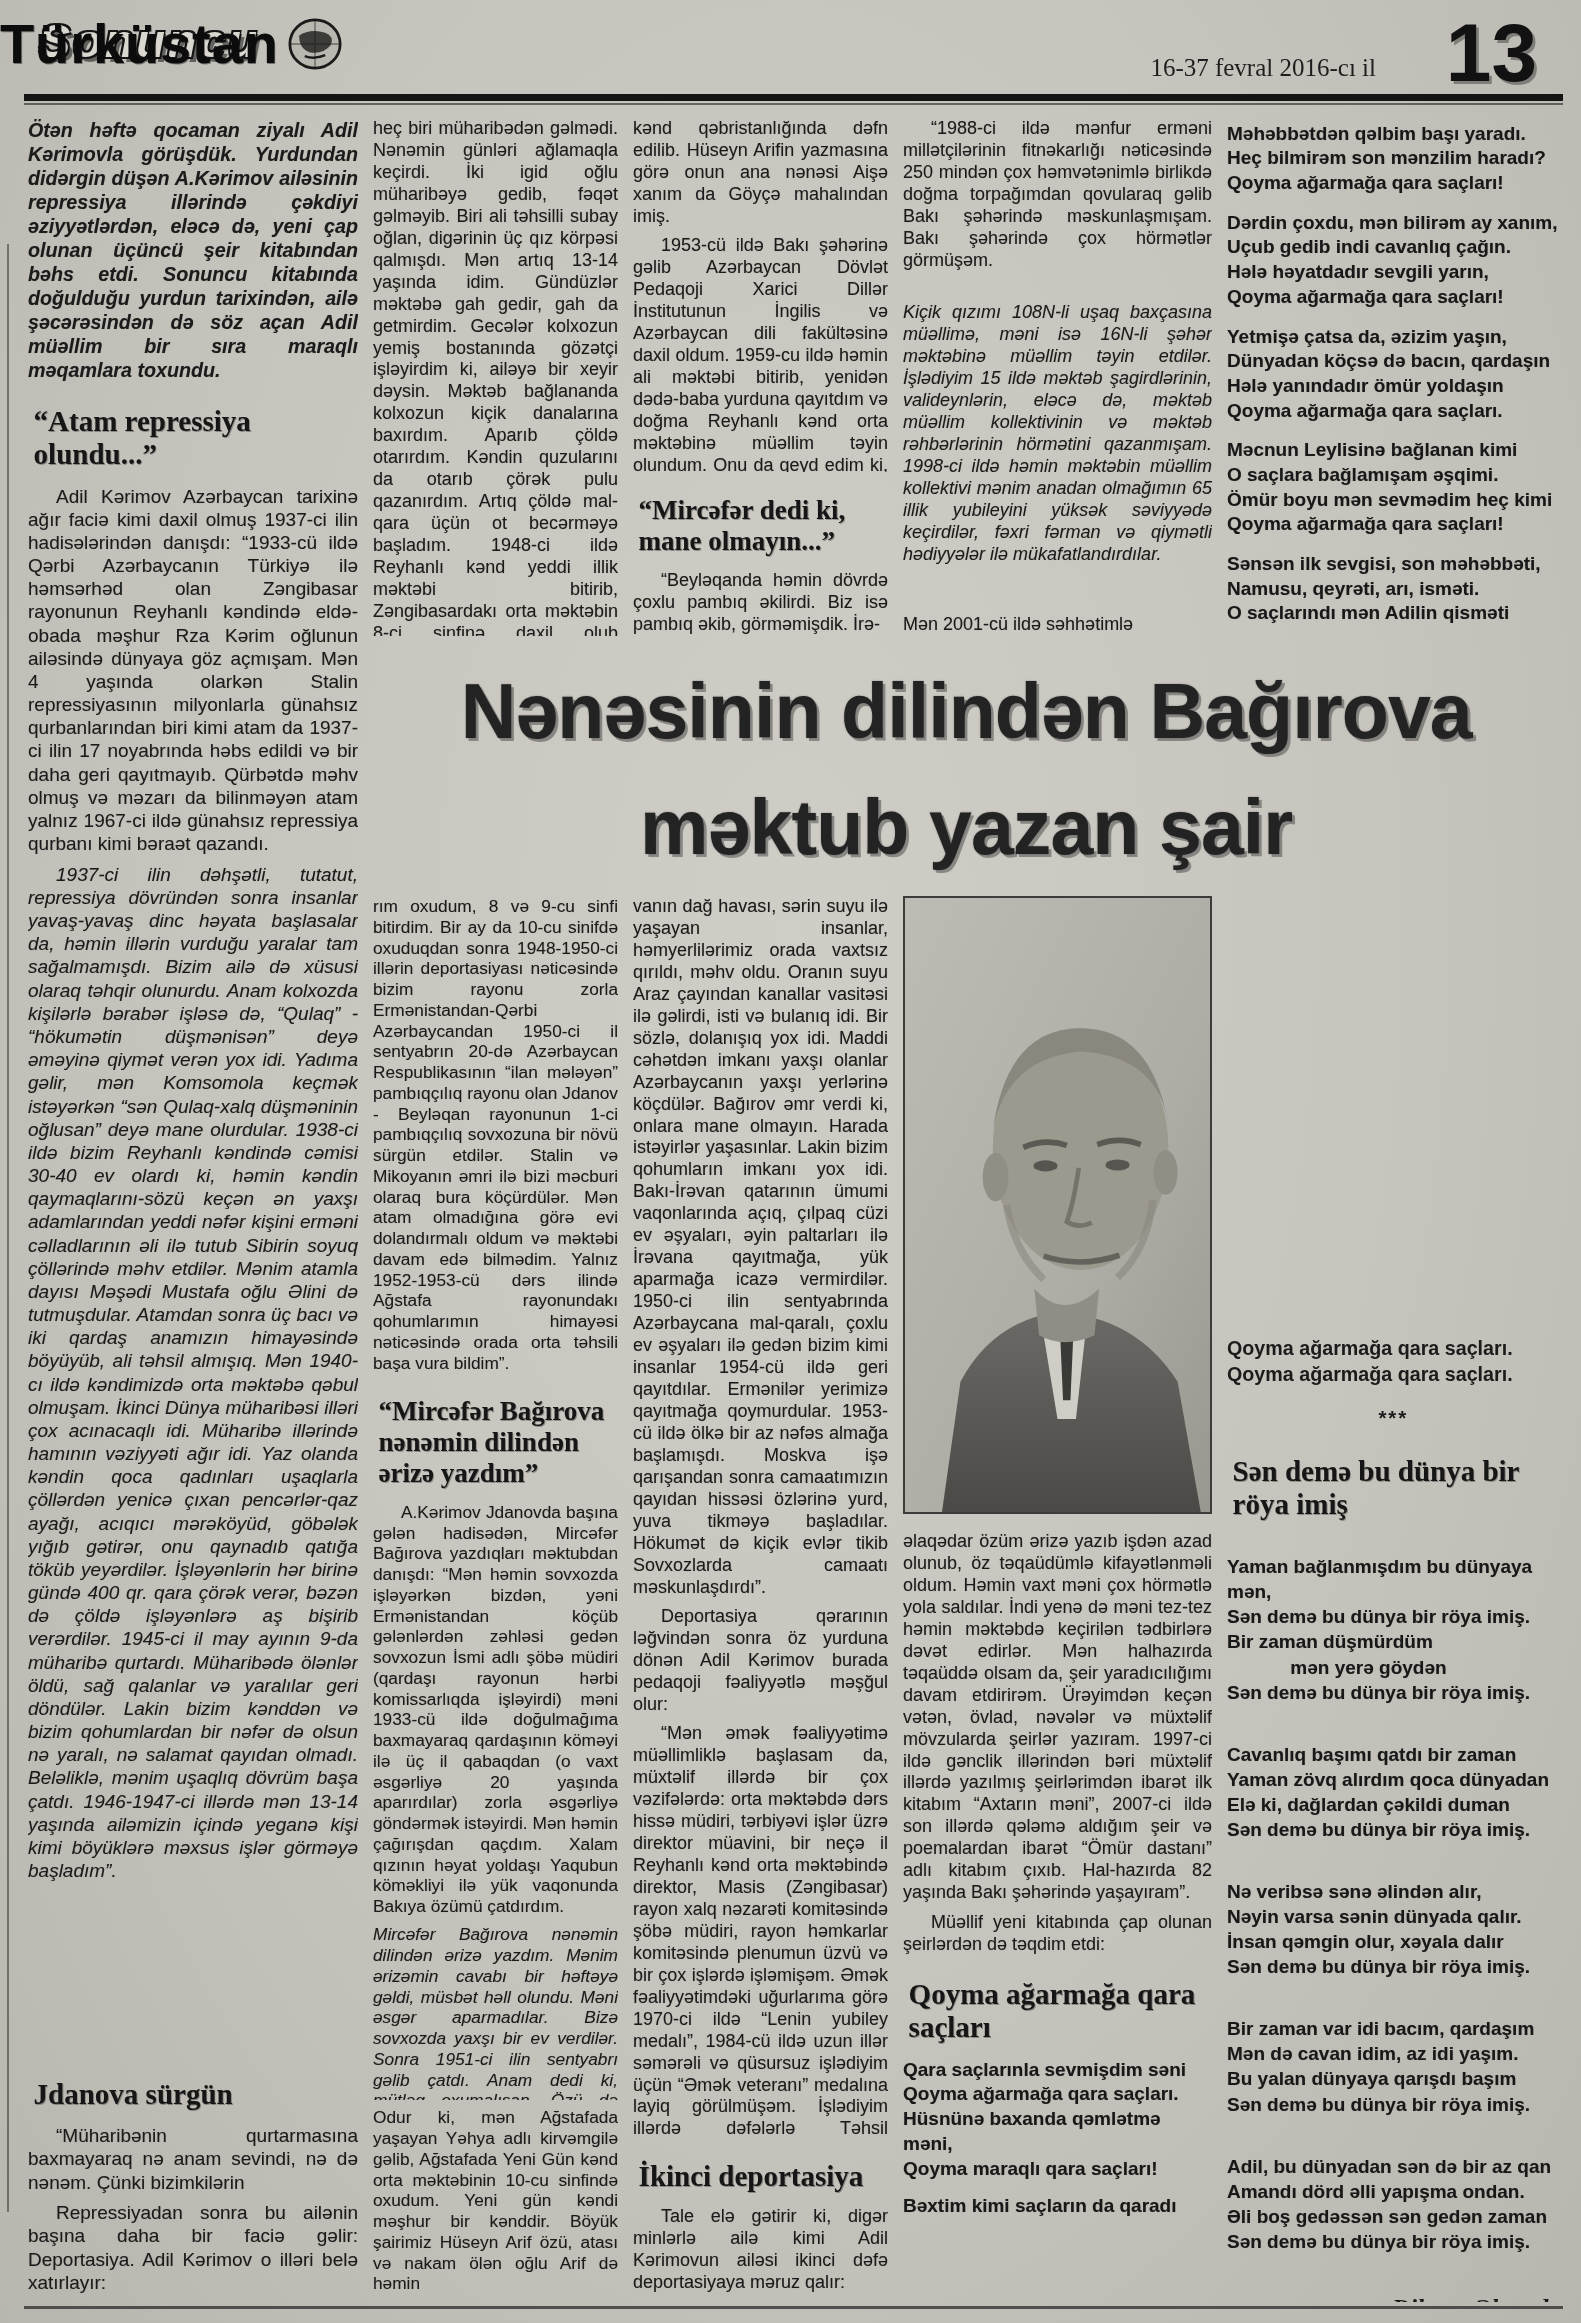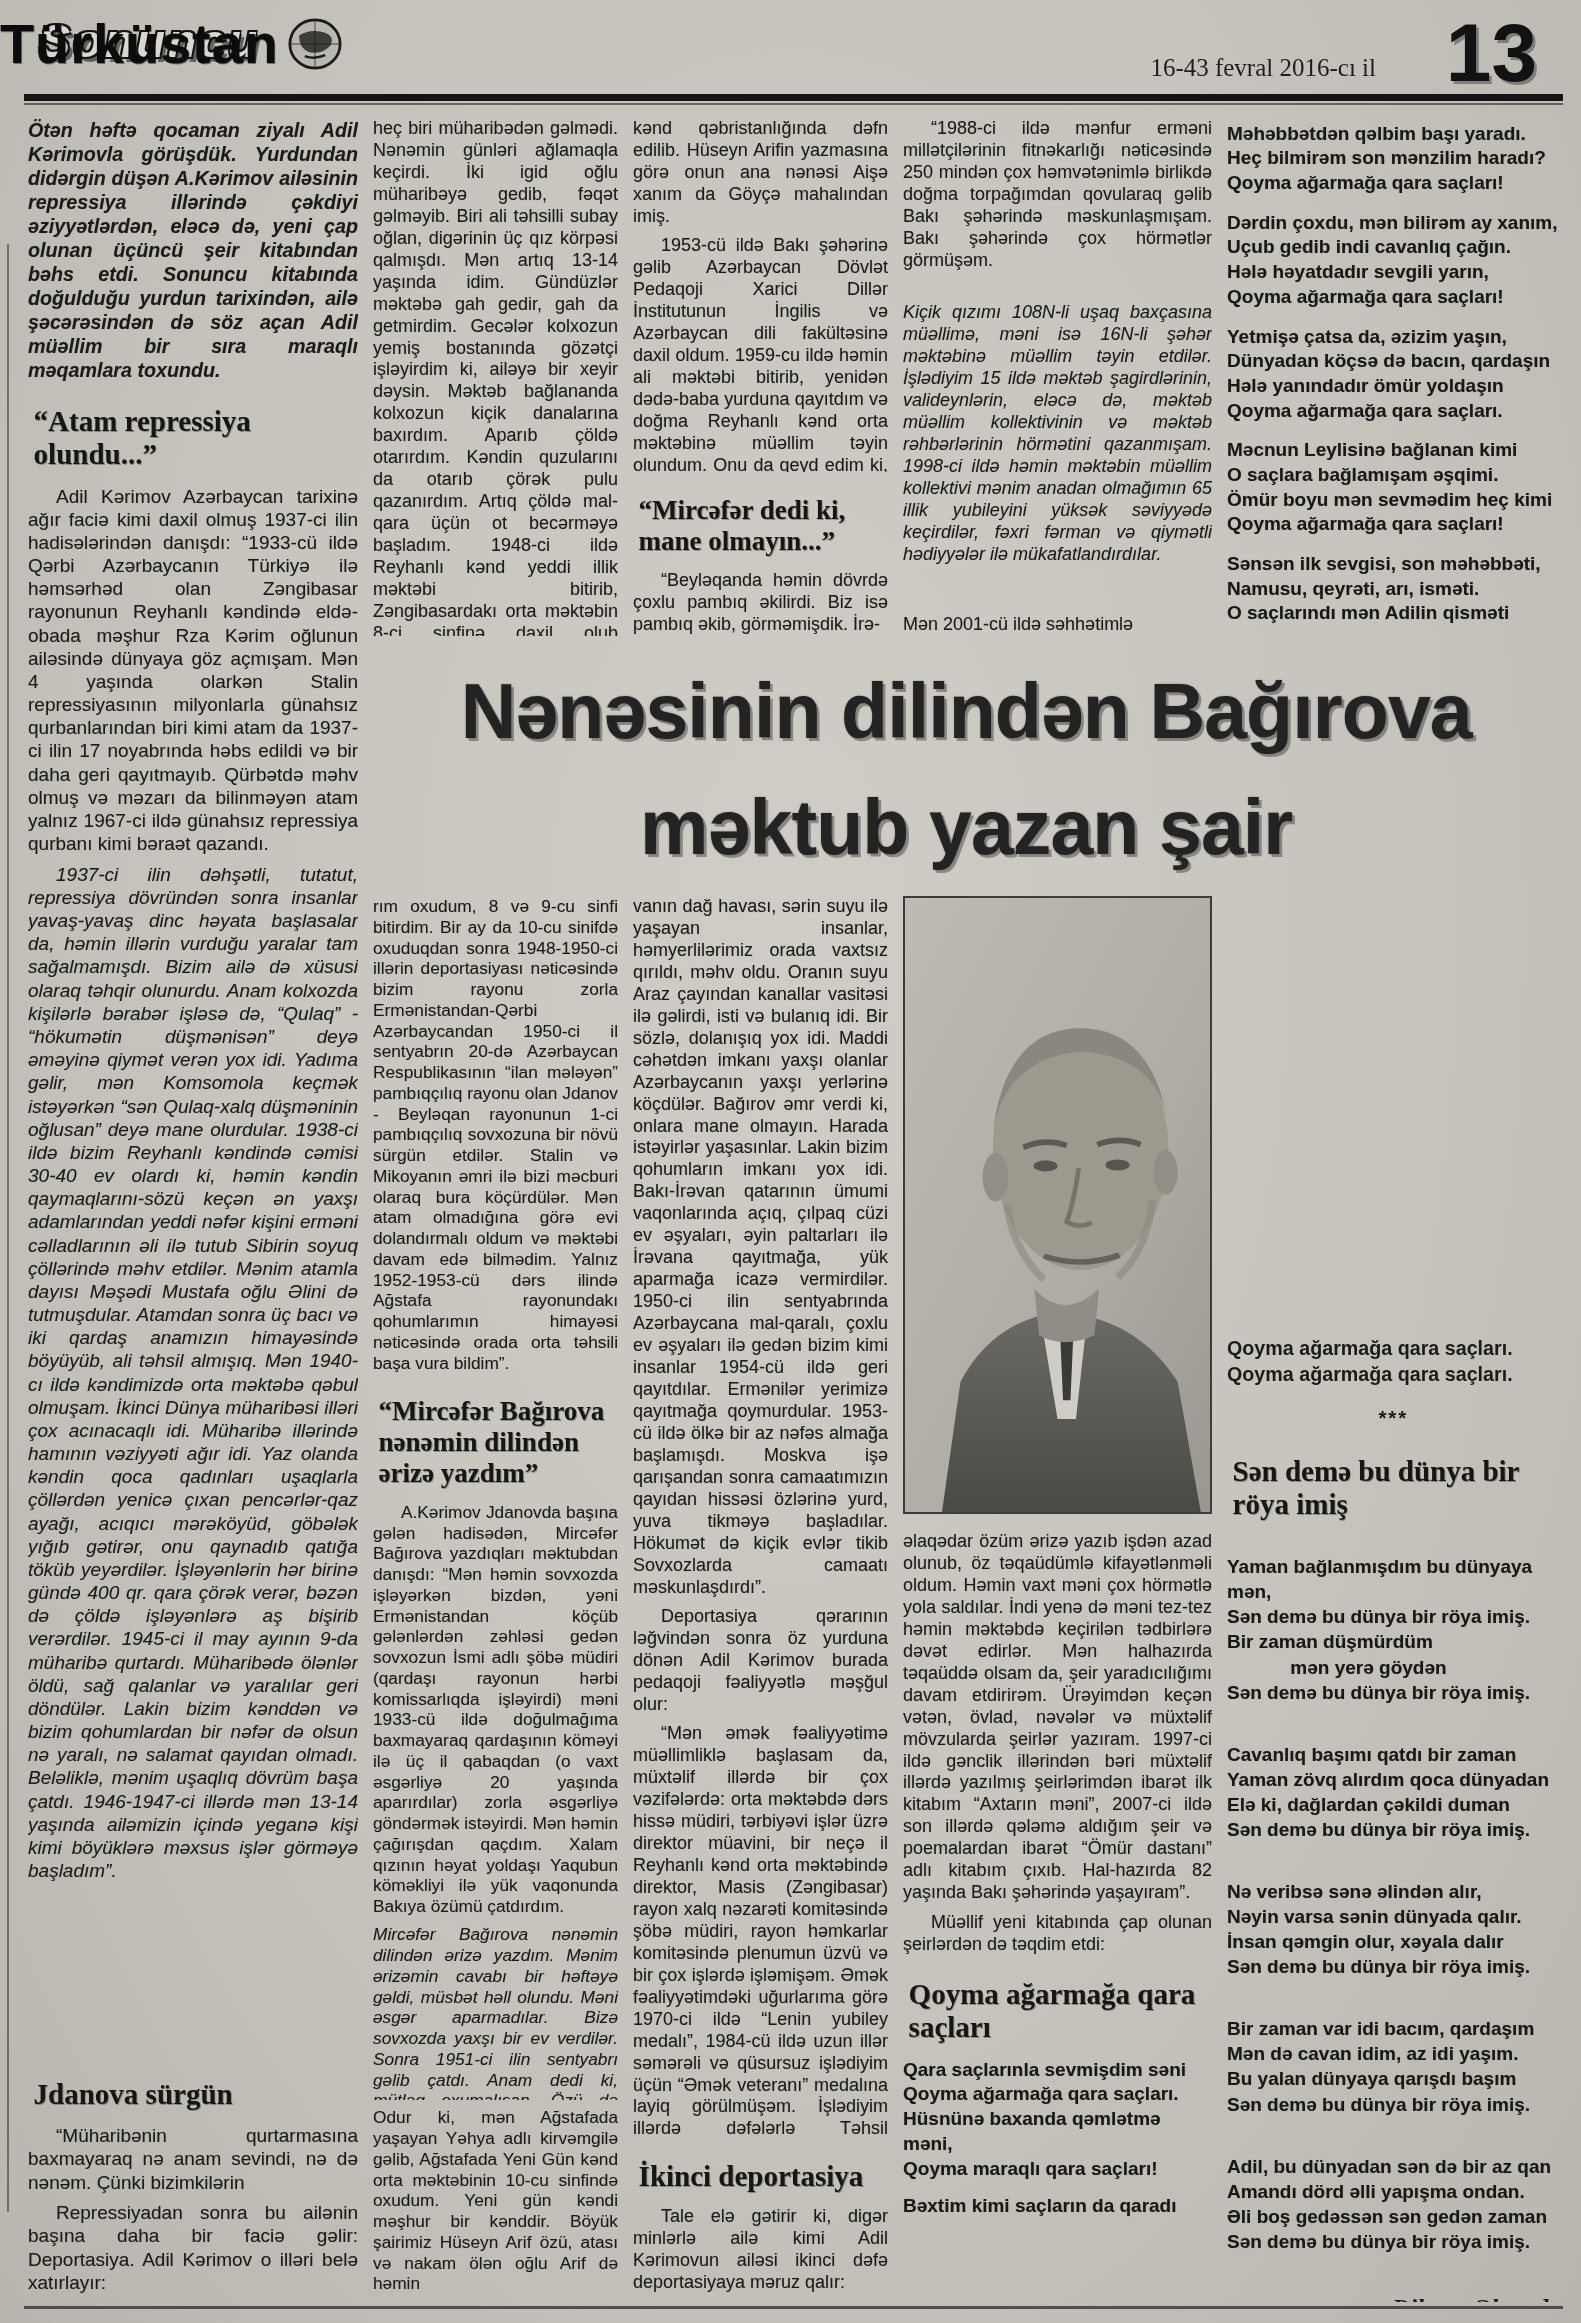--- a/index.html
+++ b/index.html
@@ -126,21 +126,21 @@
   <header class="masthead">
     <div class="section-logo">Sonuncu</div>
     <div class="brand-wrap">
       <span class="brand-text">Türküstan</span><svg class="globe" width="54" height="54" viewBox="0 0 58 58">
         <ellipse cx="29" cy="29" rx="27" ry="26" fill="#b9b7b0" stroke="#1a1a1a" stroke-width="3"></ellipse>
         <path d="M12 20 Q24 12 40 17 Q50 21 46 30 Q38 40 24 38 Q12 35 12 20 Z" fill="#3c3c38"></path>
         <path d="M18 42 Q28 46 40 41" stroke="#1a1a1a" stroke-width="2.5" fill="none"></path>
         <path d="M29 3 L29 55 M3 29 L55 29" stroke="#1a1a1a" stroke-width="1.5" opacity="0.5"></path>
       </svg>
     </div>
-    <div class="issue-date">16-43 fevral 2016-cı il</div>
+    <div class="issue-date">16-37 fevral 2016-cı il</div>
     <div class="page-number">13</div>
     <div class="rule-1"></div>
     <div class="rule-2"></div>
   </header>
 
   <main class="content">
 
     <section class="col col-1">
       <p class="lead">Ötən həftə qocaman ziyalı Adil Kərimovla görüşdük. Yurdundan didərgin düşən A.Kərimov ailəsinin repressiya illərində çəkdiyi əziyyətlərdən, eləcə də, yeni çap olunan üçüncü şeir kitabından bəhs etdi. Sonuncu kitabında doğulduğu yurdun tarixindən, ailə şəcərəsindən də söz açan Adil müəllim bir sıra maraqlı məqamlara toxundu.</p>
       <h2 class="subhead">“Atam repressiya olundu...”</h2>

